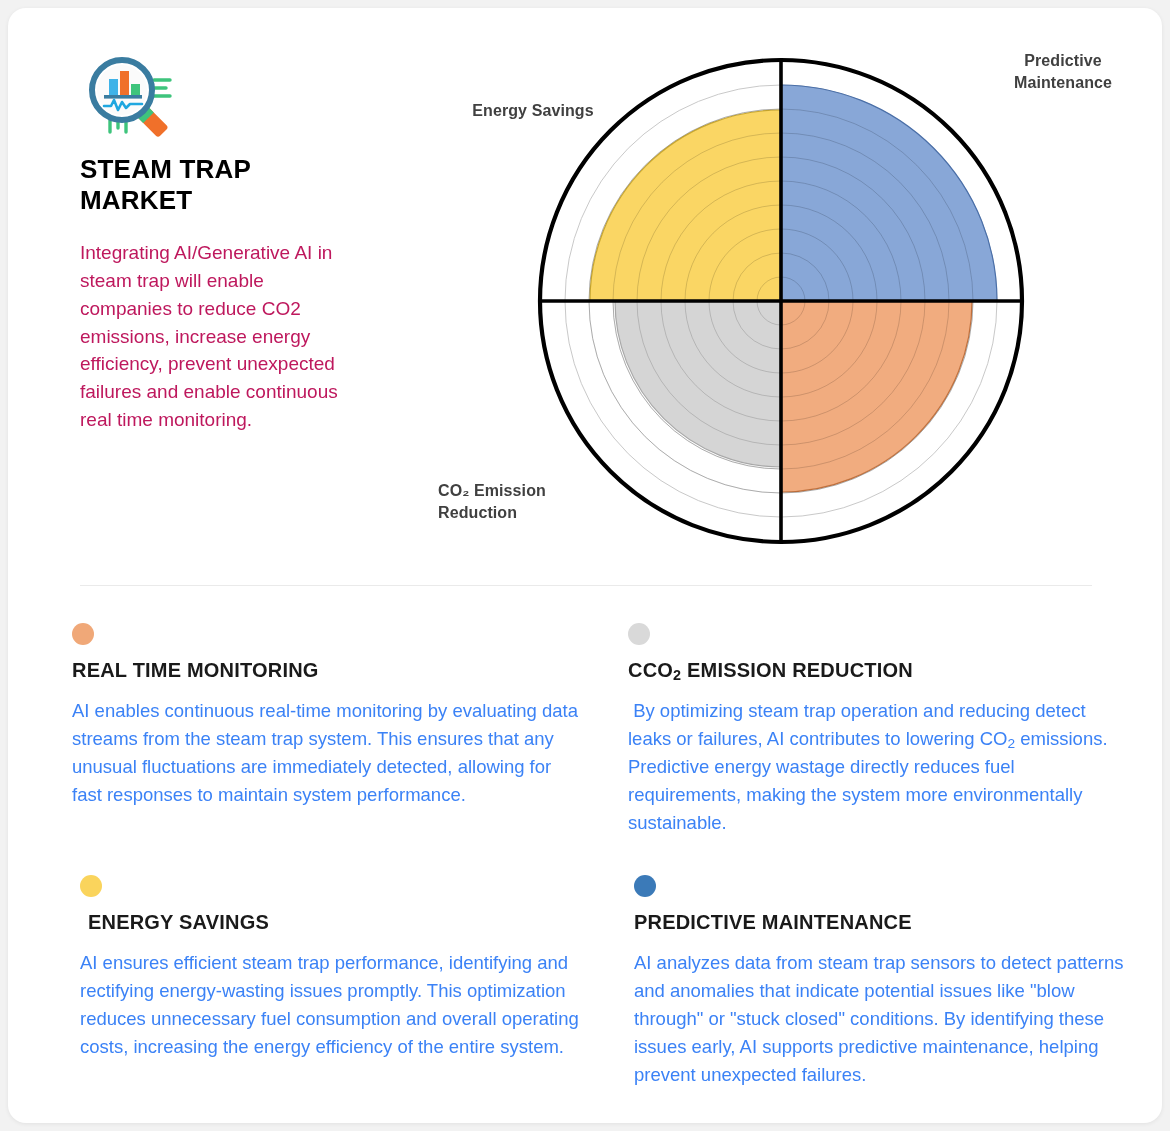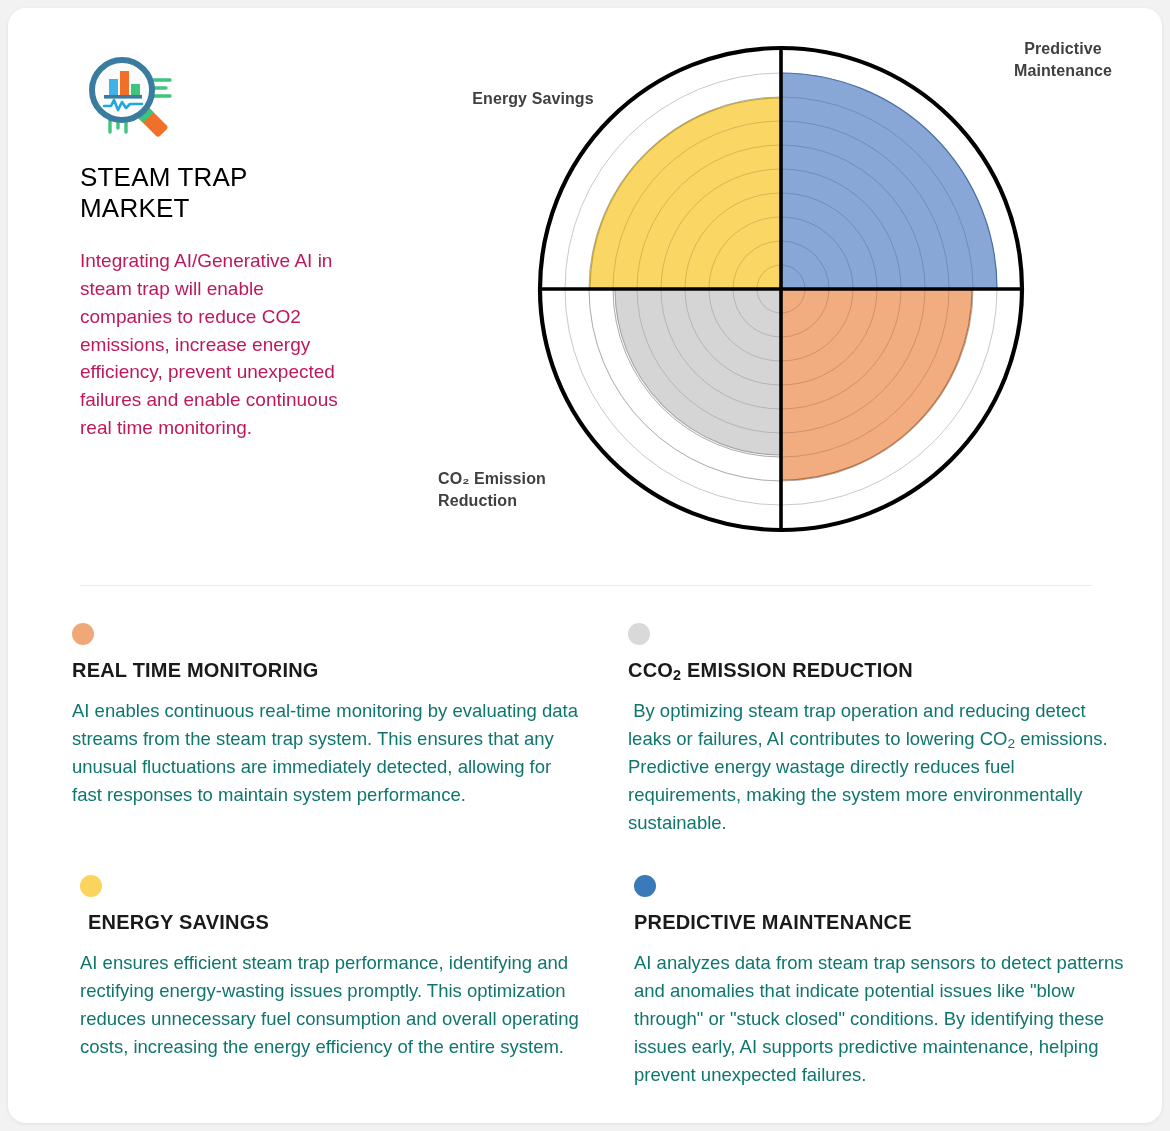--- a/index.html
+++ b/index.html
@@ -44,42 +44,42 @@
   #intro-block {
     position: absolute;
     left: 72px;
     top: 42px;
     width: 300px;
   }
 
   #logo-icon { width: 96px; height: 96px; display: block; }
 
   #brand-title {
-    margin-top: 16px;
+    margin-top: 8px;
     font-size: 26px;
-    font-weight: normal;
+    font-weight: bold;
     line-height: 1.18;
     letter-spacing: 0.2px;
     color: #000000;
     width: 220px;
   }
 
   #intro-paragraph {
     margin-top: 24px;
     font-size: 19px;
     line-height: 1.46;
     color: #be185d;
     width: 268px;
   }
 
   
   #chart-area {
     position: absolute;
     left: 420px;
-    top: 0;
+    top: 12px;
     width: 734px;
     height: 570px;
   }
 
   #radial-svg {
     position: absolute;
     left: 0; top: 0;
     width: 734px;
     height: 570px;
   }
@@ -149,21 +149,21 @@
     font-size: 0.72em;
     vertical-align: baseline;
     position: relative;
     top: 0.22em;
   }
 
   .detail-body {
     margin-top: 15px;
     font-size: 18.5px;
     line-height: 1.52;
-    color: #0f766e;
+    color: #3b82f6;
     white-space: pre-wrap;
   }
   .detail-body sub {
     font-size: 0.74em;
     vertical-align: baseline;
     position: relative;
     top: 0.22em;
   }
 
   .indent-left { padding-left: 8px; }

